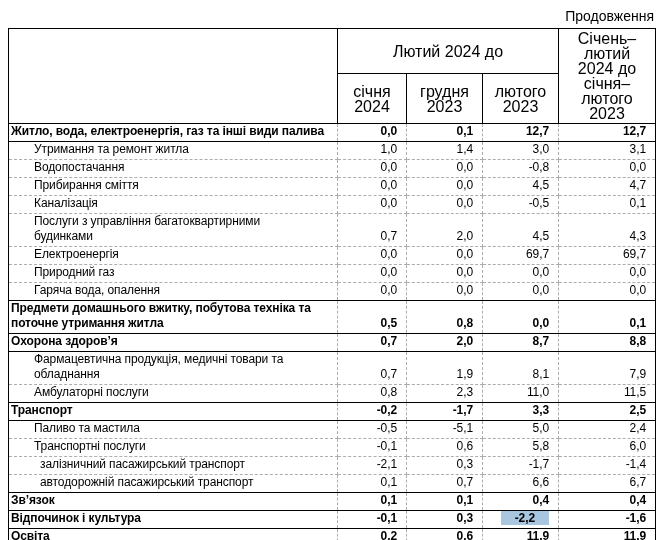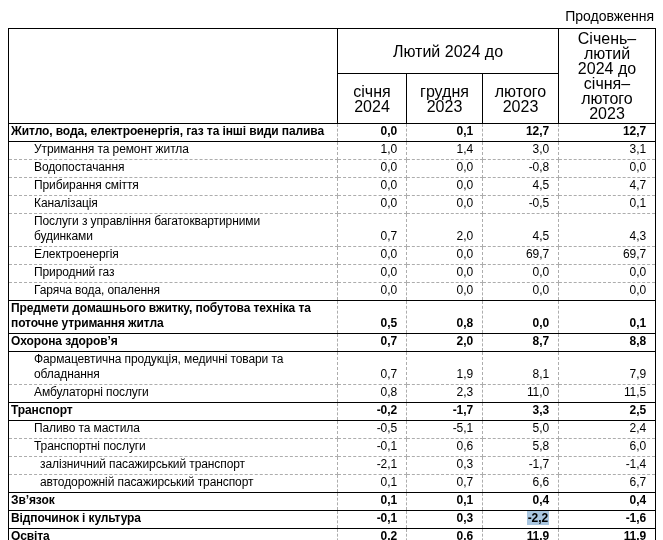--- a/index.html
+++ b/index.html
@@ -67,21 +67,21 @@
     overflow: hidden;
   }
   td.label.ind0 { }
   td.label.ind1 { padding-left: 25px; }
   td.label.ind2 { padding-left: 31px; margin-top: 16px; }
   td.val {
     text-align: right;
     padding-right: 9px;
   }
   .hl {
-    padding: 0 1px;
+    padding: 0 14px;
   }
 </style>
 </head>
 <body>
 
 <div class="page">
 
   <div class="continuation">Продовження</div>
 
   <table class="cpi">

